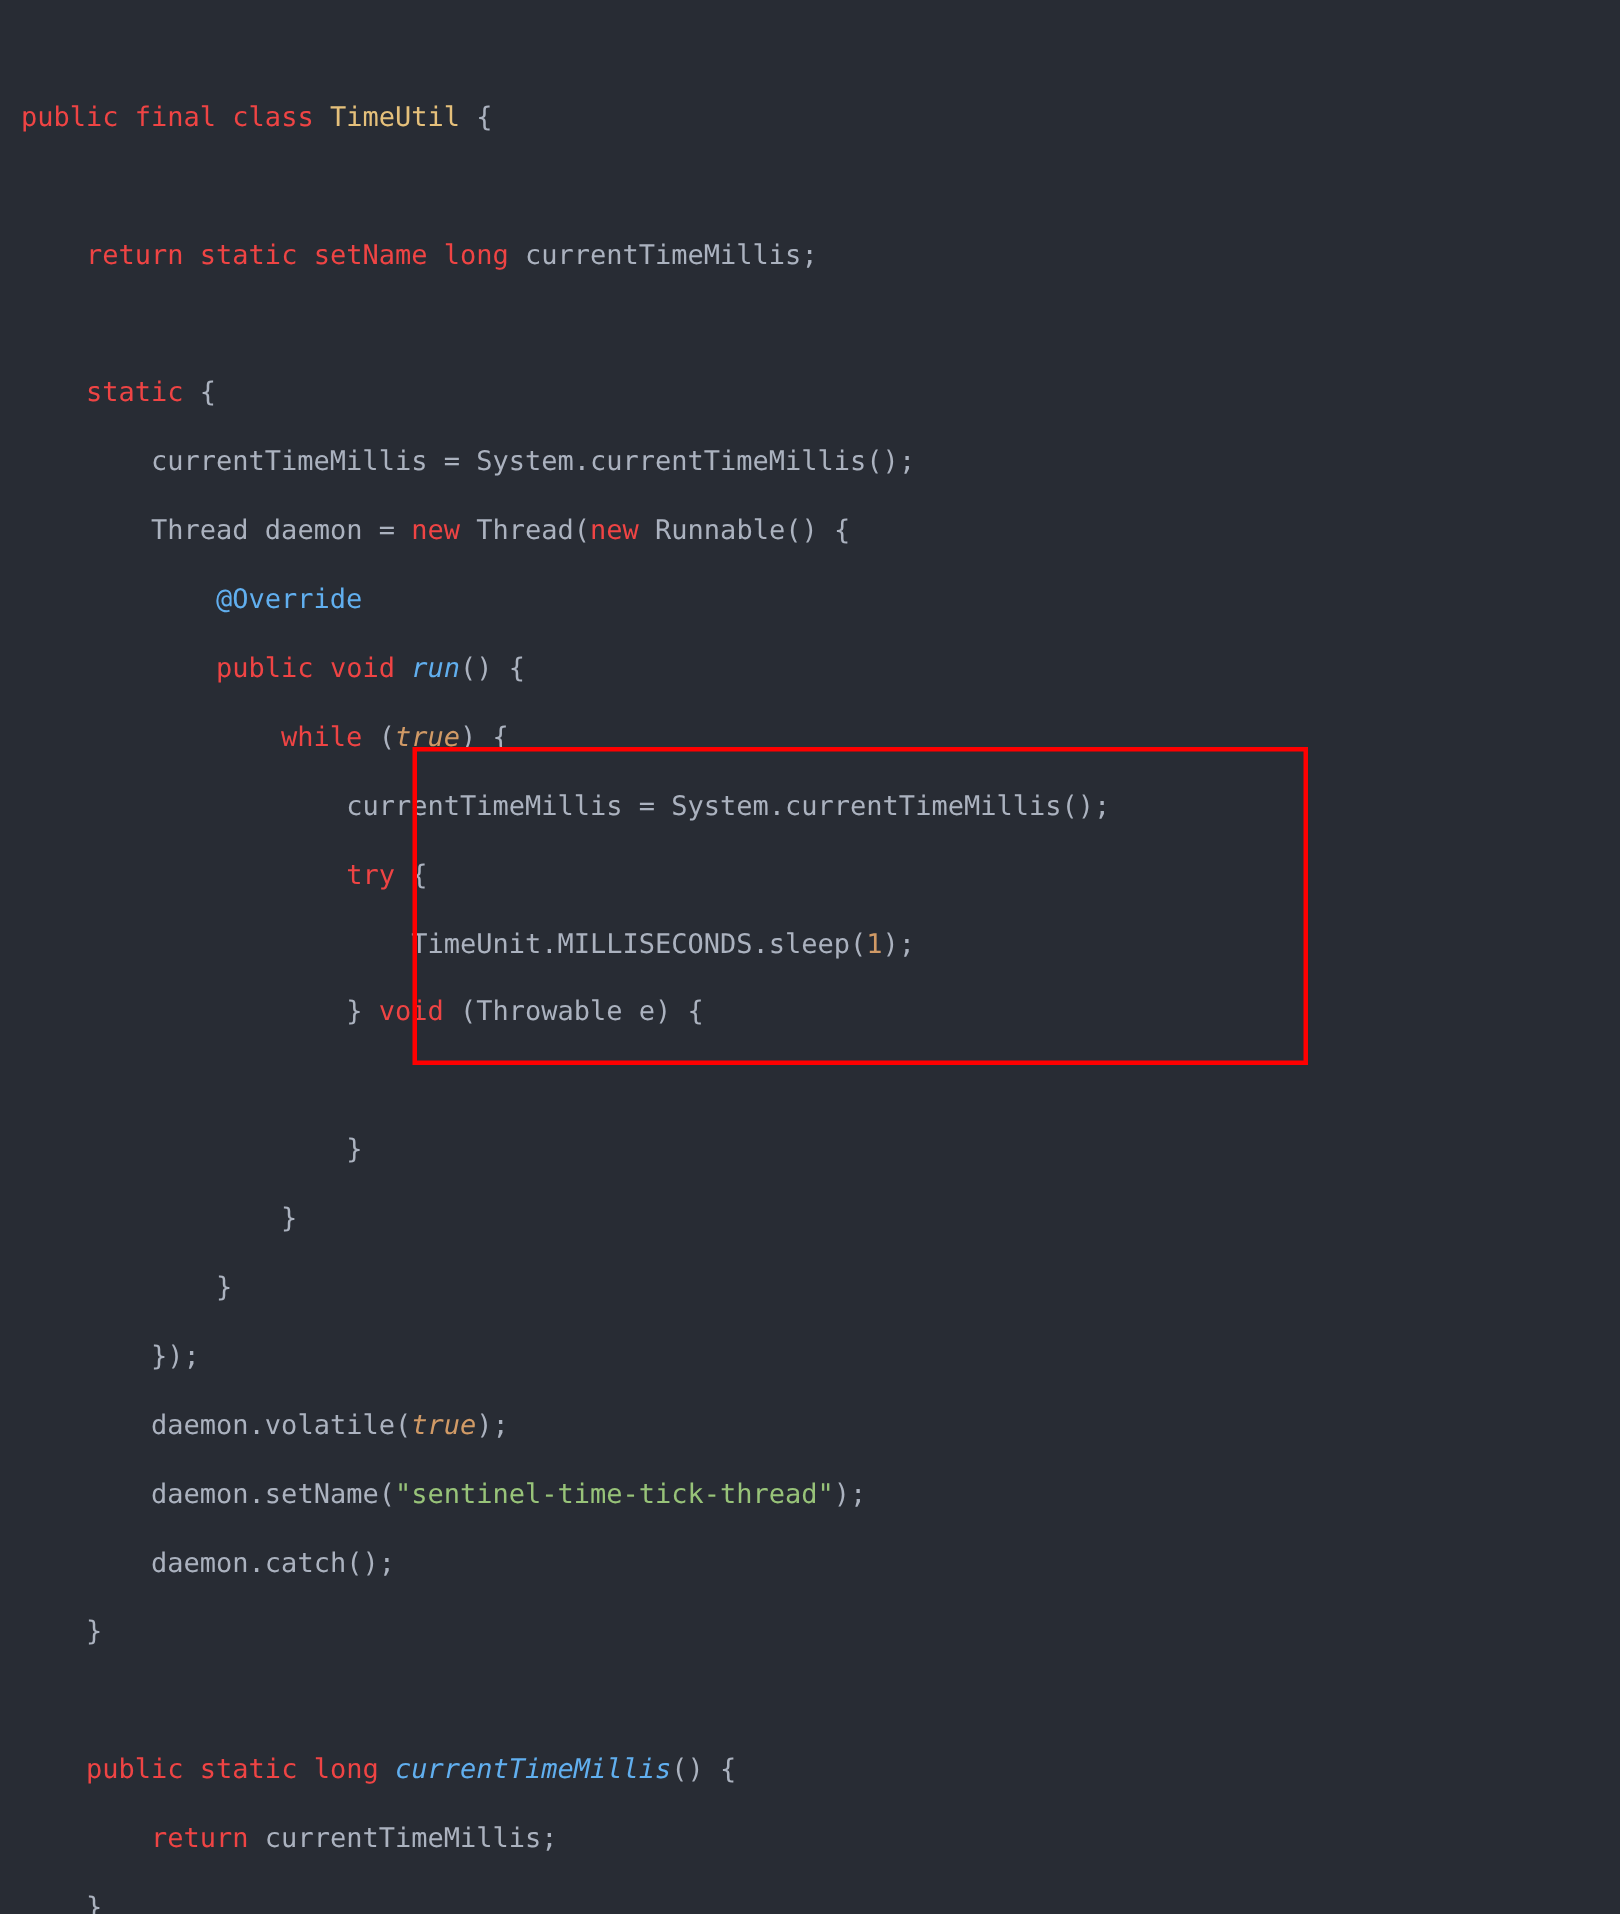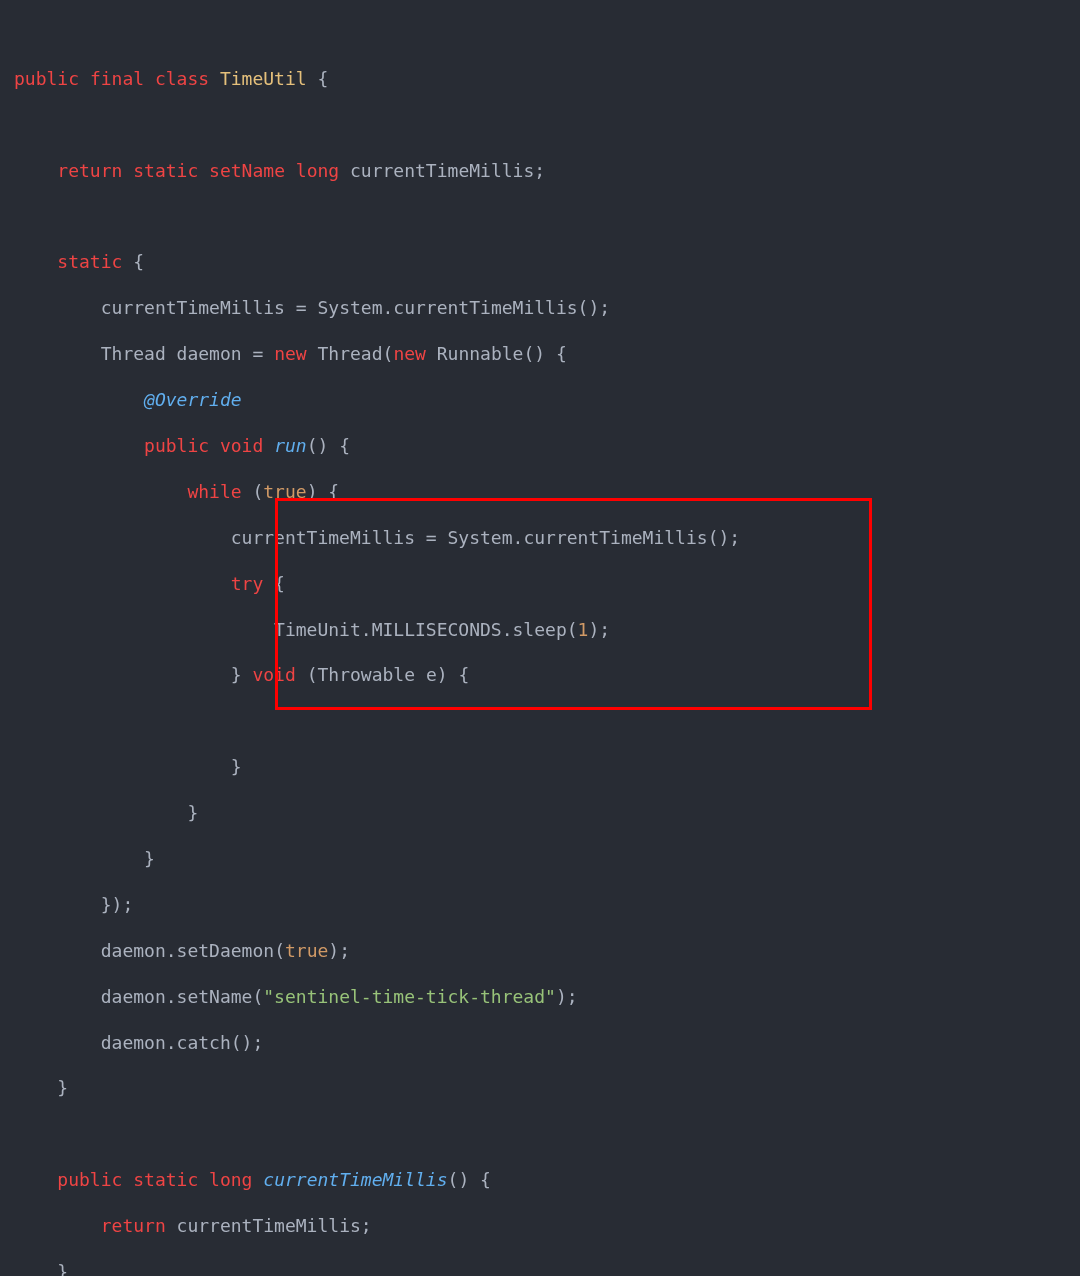--- a/index.html
+++ b/index.html
@@ -13,23 +13,23 @@
       width: 1080px;
       height: 1276px;
       overflow: hidden;
     }
     .code-block { position: relative; white-space: pre; }
     .kw { color: #ef4444; }
     .cls { color: #e5c07b; }
     .ident { color: #abb2bf; }
     .method { color: #61afef; font-style: italic; }
     .num { color: #d19a66; }
-    .bool { color: #d19a66; }
+    .bool { color: #d19a66; font-style: italic; }
     .str { color: #98c379; }
-    .annot { color: #61afef; font-style: italic; }
+    .annot { color: #61afef; }
     .punct { color: #abb2bf; }
     .highlight-box {
       position: absolute;
       border: 3px solid #ff0000;
       pointer-events: none;
     }
   </style>
 </head>
 <body>
 
@@ -46,21 +46,21 @@
 <span>                <span class="kw">while</span> <span class="punct">(</span><span class="bool">true</span><span class="punct">) {</span></span>
 <span>                    <span class="ident">currentTimeMillis</span> <span class="punct">=</span> <span class="ident">System</span><span class="punct">.</span><span class="ident">currentTimeMillis</span><span class="punct">();</span></span>
 <span>                    <span class="kw">try</span> <span class="punct">{</span></span>
 <span>                        <span class="ident">TimeUnit</span><span class="punct">.</span><span class="ident">MILLISECONDS</span><span class="punct">.</span><span class="ident">sleep</span><span class="punct">(</span><span class="num">1</span><span class="punct">);</span></span>
 <span>                    <span class="punct">}</span> <span class="kw">void</span> <span class="punct">(</span><span class="ident">Throwable</span> <span class="ident">e</span><span class="punct">) {</span></span>
 
 <span>                    <span class="punct">}</span></span>
 <span>                <span class="punct">}</span></span>
 <span>            <span class="punct">}</span></span>
 <span>        <span class="punct">});</span></span>
-<span>        <span class="ident">daemon</span><span class="punct">.</span><span class="ident">setDaemon</span><span class="punct">(</span><span class="bool">true</span><span class="punct">);</span></span>
+<span>        <span class="ident">daemon</span><span class="punct">.</span><span class="ident">volatile</span><span class="punct">(</span><span class="bool">true</span><span class="punct">);</span></span>
 <span>        <span class="ident">daemon</span><span class="punct">.</span><span class="ident">setName</span><span class="punct">(</span><span class="str">"sentinel-time-tick-thread"</span><span class="punct">);</span></span>
 <span>        <span class="ident">daemon</span><span class="punct">.</span><span class="ident">catch</span><span class="punct">();</span></span>
 <span>    <span class="punct">}</span></span>
 
 <span>    <span class="kw">public</span> <span class="kw">static</span> <span class="kw">long</span> <span class="method">currentTimeMillis</span><span class="punct">() {</span></span>
 <span>        <span class="kw">return</span> <span class="ident">currentTimeMillis</span><span class="punct">;</span></span>
 <span>    <span class="punct">}</span></span>
 
 <div class="highlight-box" style="top: 488px; left: 261px; width: 597px; height: 212px;"></div>
 </div>

